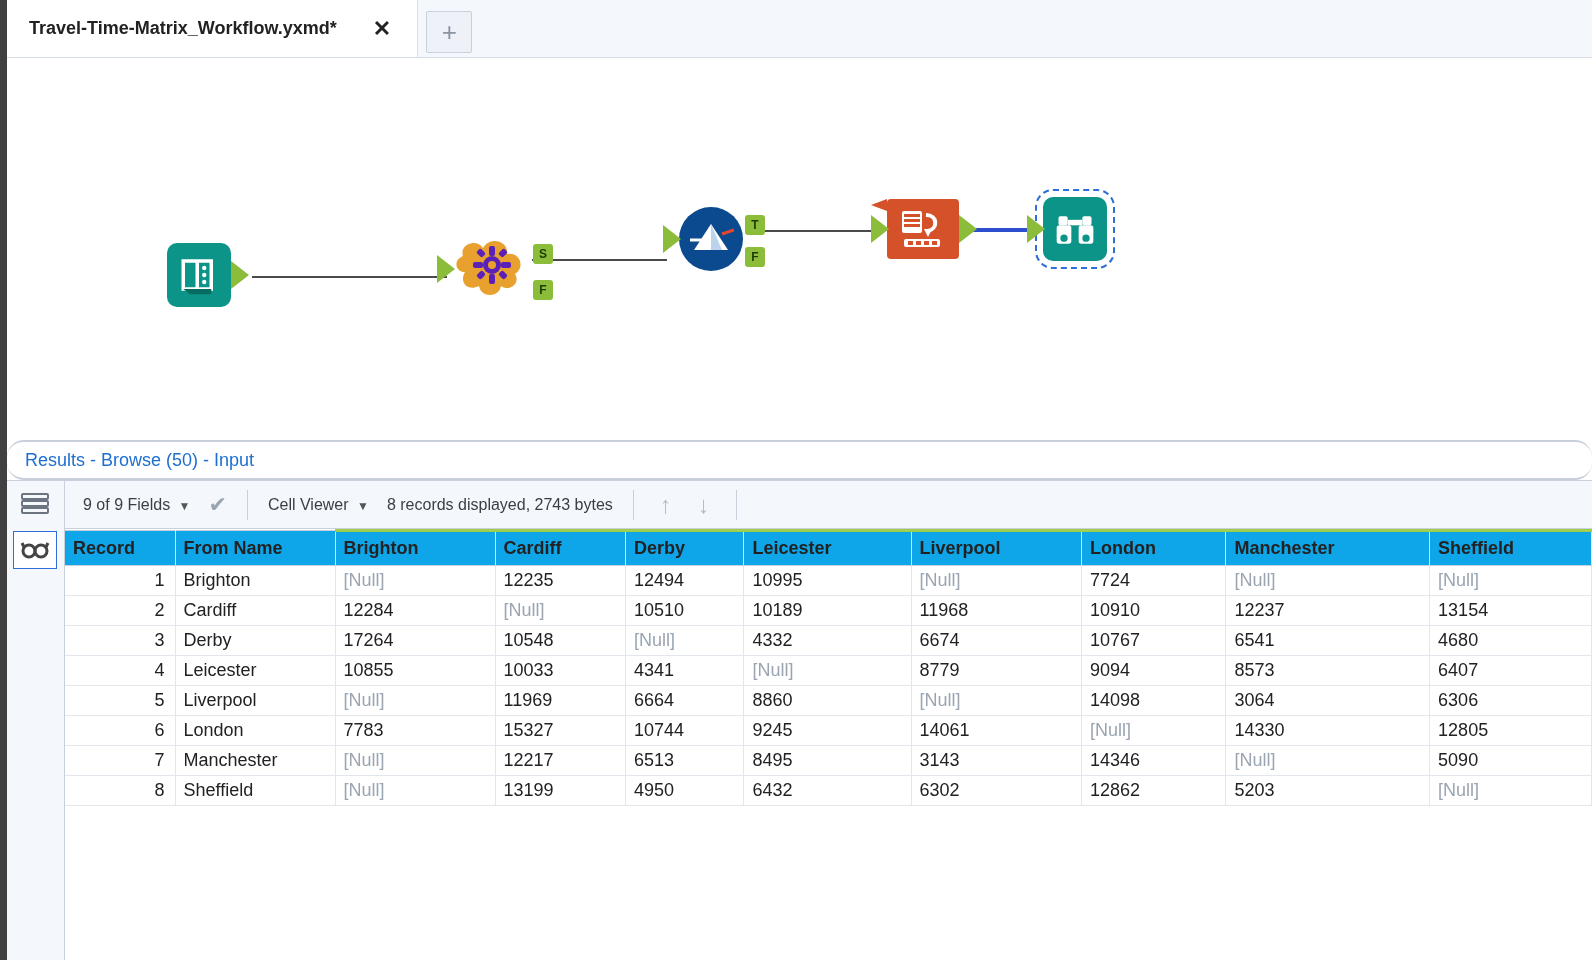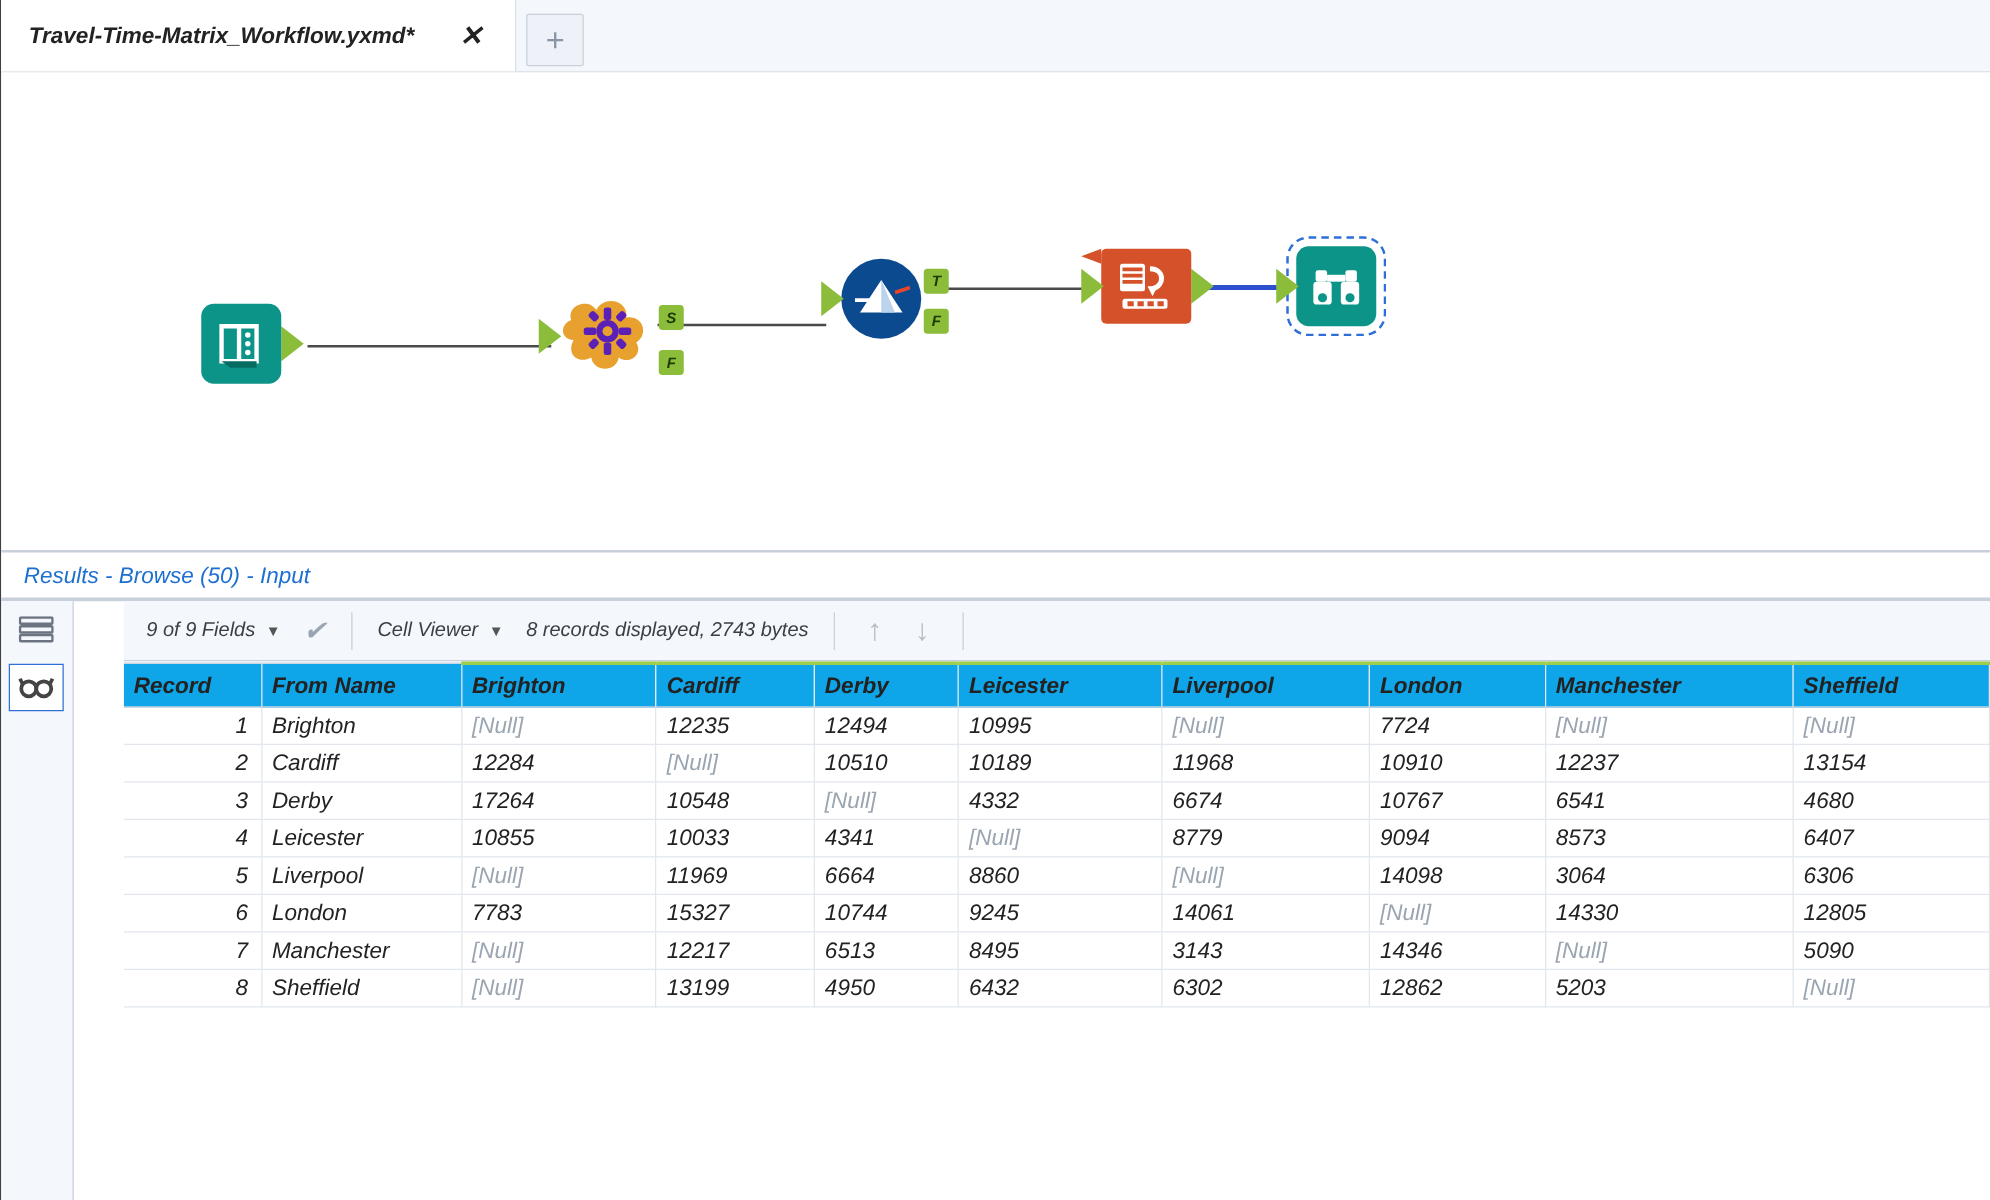--- a/index.html
+++ b/index.html
@@ -4,21 +4,21 @@
 <style>
   * { box-sizing: border-box; }
   html, body {
     margin: 0; padding: 0;
     width: 1592px; height: 960px;
     font-family: "Segoe UI", Tahoma, sans-serif;
     font-size: 16px;
     background: #fff;
     color: #222;
   }
-  .app { width: 1592px; height: 960px; display: flex; flex-direction: column; border-left:1px solid #404040;font-style:italic;}
+  .app { width: 1592px; height: 960px; display: flex; flex-direction: column; border-left:7px solid #404040;}
   
   .tabstrip {
     height: 58px;
     background: #f4f7fb;
     border-bottom: 1px solid #d7dee6;
     display: flex;
     align-items: flex-end;
     padding: 0 0 0 0;
   }
   .tab {
@@ -132,20 +132,21 @@
   
   .panel-title-bar {
     height: 40px;
     background: #fff;
     border-top: 2px solid #c8d0db;
     border-bottom: 2px solid #c8d0db;
     display:flex; align-items:center;
     padding: 0 18px;
     color:#1d6fd1;
     font-size:18px;
+    border-radius:17px;
   }
   
   .results-toolbar {
     height:48px;
     background:#f4f7fb;
     border-bottom:1px solid #c8d0db;
     display:flex; align-items:center;
     padding: 0 0 0 0;
   }
   .left-rail {
@@ -159,21 +160,20 @@
     margin: 4px 6px;
     display:flex; align-items:center; justify-content:center;
     border:1px solid transparent;
     color:#6b7480;
   }
   .rail-btn.active { border:1px solid #2d6fd6; background:#fff; color:#444;}
   .results-body {
     display:flex;
     flex:1;
     min-height:0;
-    gap:40px;
   }
   .toolbar-inner {
     display:flex; align-items:center; flex:1;
     padding: 0 18px;
     gap: 14px;
     color:#3a3f47;
   }
   .toolbar-inner .sep { width:1px; height:30px; background:#c8d0db; margin:0 6px;}
   .toolbar-inner .caret { font-size:12px; color:#555; margin:0 4px;}
   .toolbar-inner .check { color:#9aa5b1; font-size:22px;}

